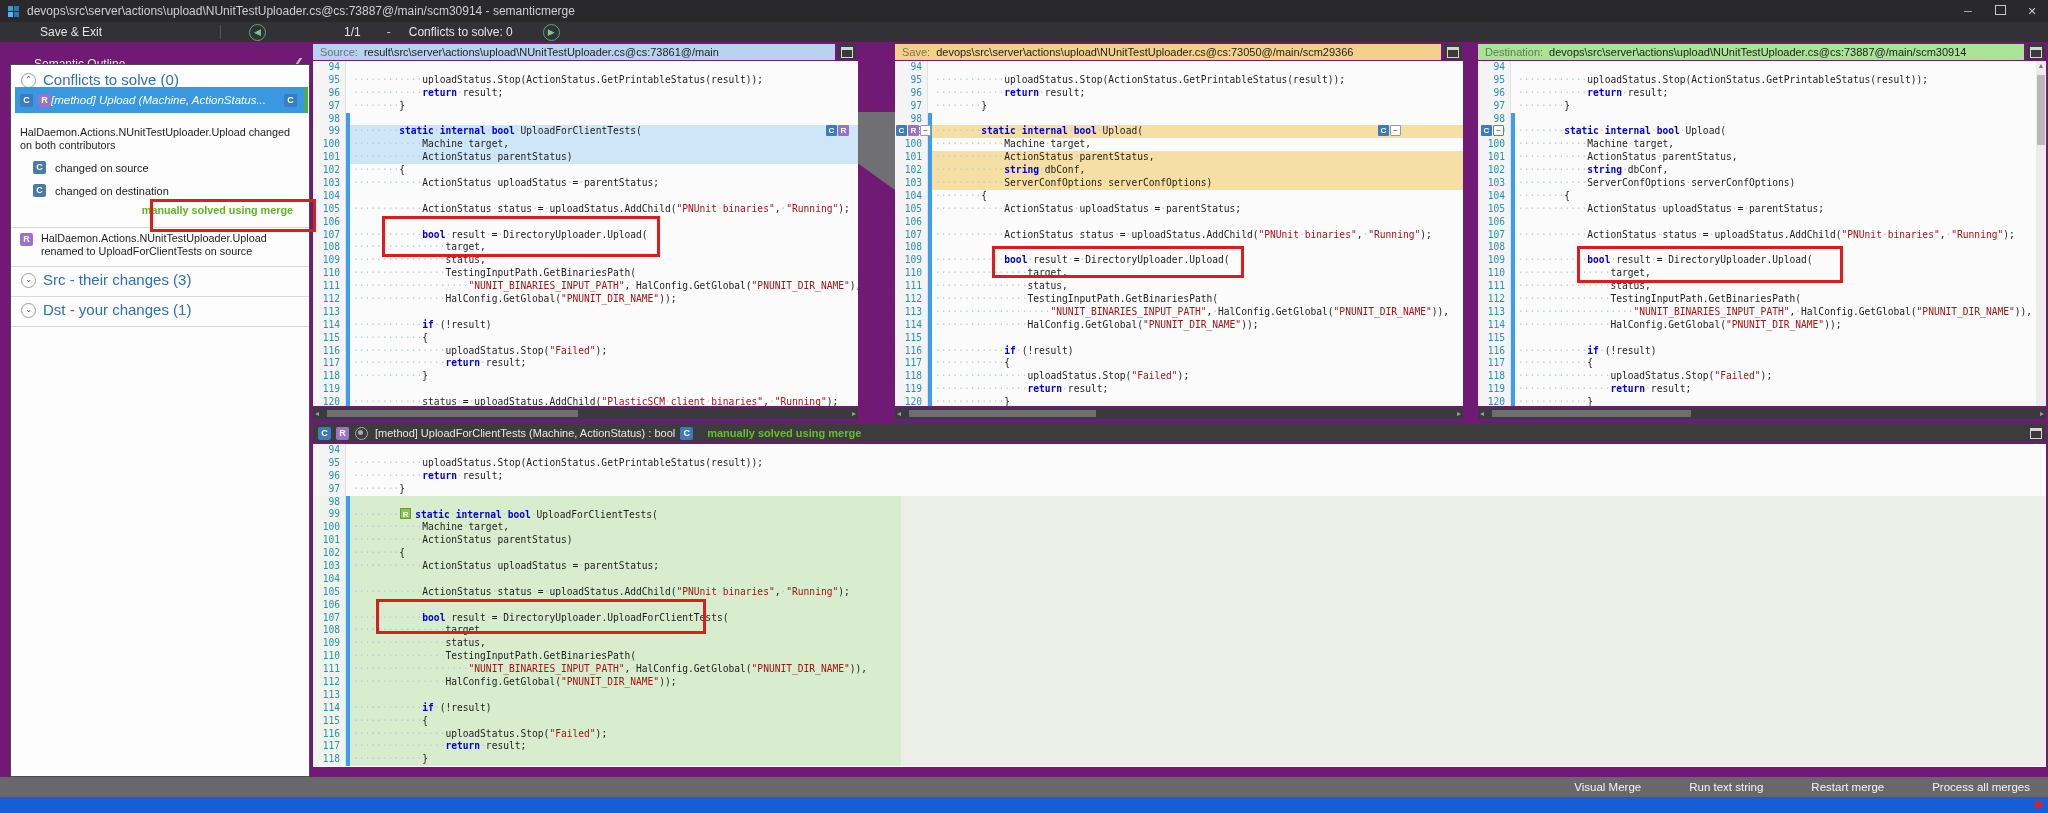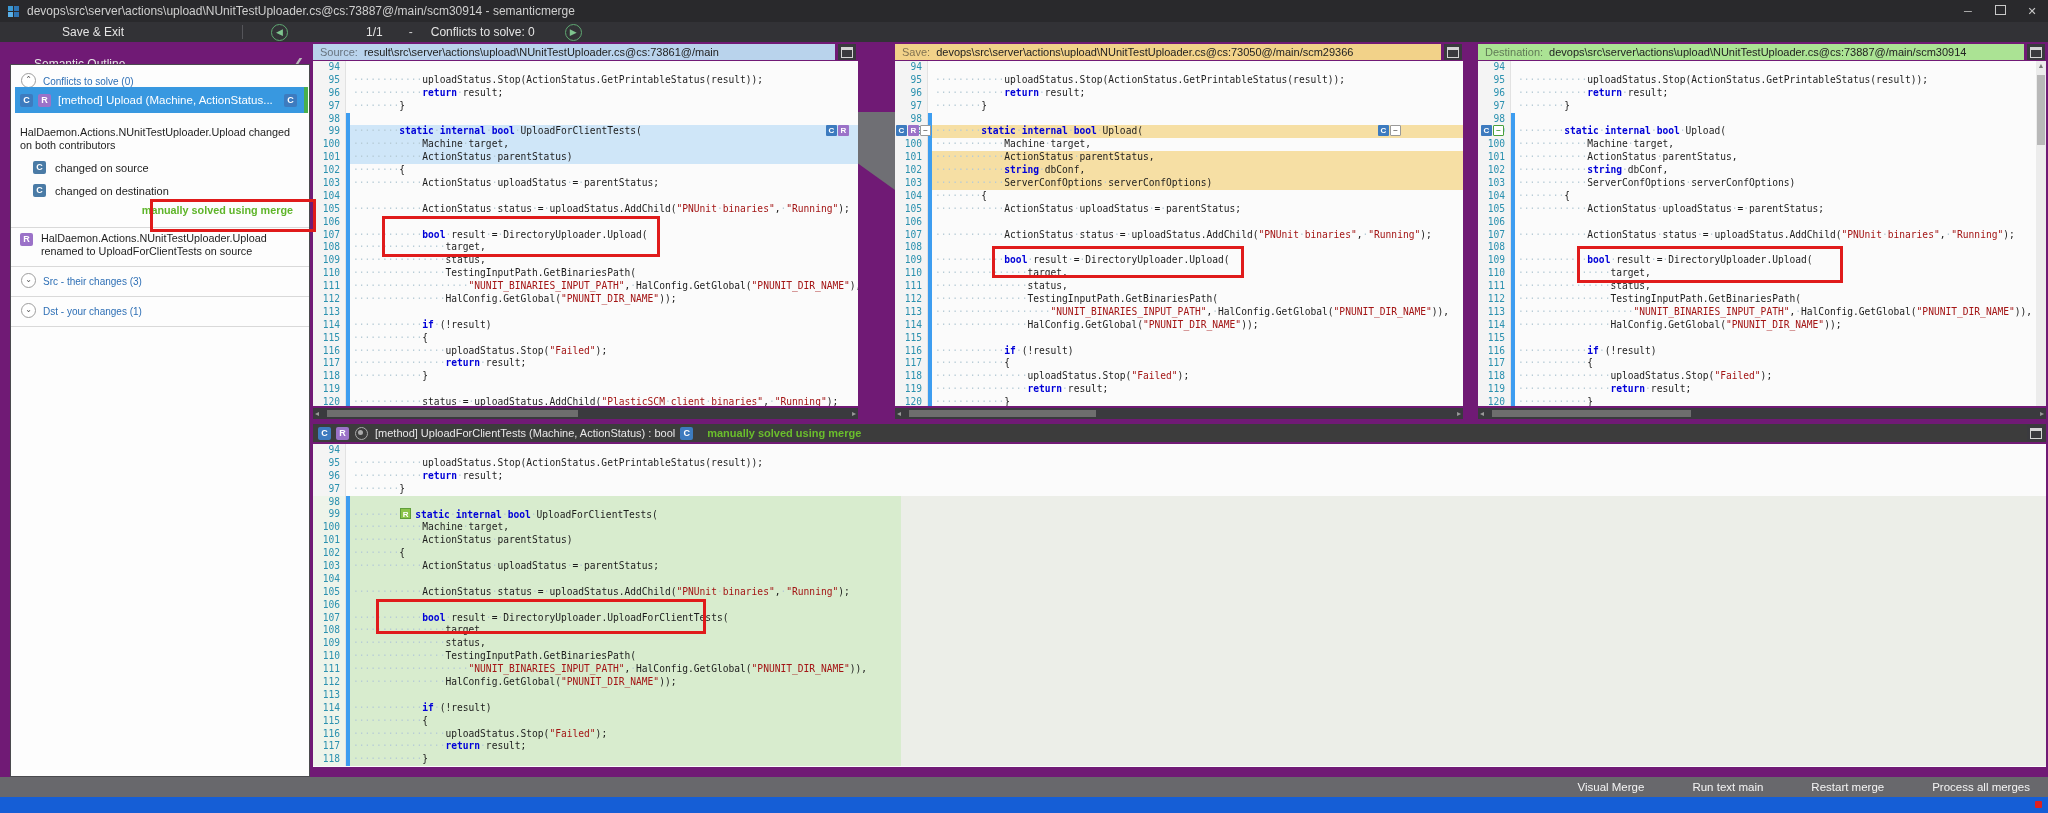--- a/index.html
+++ b/index.html
@@ -11,44 +11,44 @@
   .appicon{display:inline-grid;grid-template-columns:5px 5px;grid-gap:1px;margin:0 8px 0 8px;}
   .appicon span{width:5px;height:5px;}
   .ai1{background:#3b99d4}.ai2{background:#2e75b5}.ai3{background:#5ab0e8}.ai4{background:#2e75b5}
   .wtitle{white-space:nowrap;overflow:hidden;}
   .wbtns{margin-left:auto;display:flex;}
   .wbtn{width:32px;height:22px;text-align:center;line-height:22px;color:#c8c8c8;font-size:11px;cursor:default;}
   .maxglyph{display:inline-block;width:9px;height:8px;border:1px solid #c8c8c8;}
   
   .toolbar{position:absolute;left:0;top:22px;width:2048px;height:20px;background:#323236;
            display:flex;align-items:center;color:#e4e4e4;font-size:12px;}
-  .saveexit{margin-left:62px;}
+  .saveexit{margin-left:40px;}
   .tsep{width:1px;height:14px;background:#55555a;margin-left:118px;}
   .navbtn{width:15px;height:15px;border:1px solid #5fa872;border-radius:50%;color:#7fc48f;
           font-size:9px;line-height:14px;text-align:center;margin-left:28px;}
   .navbtn.next{margin-left:30px;}
   .navtext{margin-left:78px;display:flex;}
   .navtext .dash{margin:0 18px 0 26px;color:#cfcfcf;}
   
   .sbheader{position:absolute;left:10px;top:54px;width:300px;height:20px;color:#e6e6e6;font-size:12px;}
   .sbheader .t{position:absolute;left:24px;top:3px;}
   .sbcollapse{position:absolute;left:284px;top:2px;color:#b9b9b9;font-size:12px;}
   .sidebar{position:absolute;left:10px;top:64px;width:300px;height:713px;background:#fdfdfd;
            border:1px solid #4a4a4e;box-sizing:border-box;}
   .circhev{display:inline-block;width:13px;height:13px;border:1px solid #9d9d9d;border-radius:50%;
            color:#555;font-size:8px;line-height:12px;text-align:center;vertical-align:middle;margin-right:7px;background:#fff;}
-  .grouplbl{color:#2e6fb5;font-size:10px;}
+  .grouplbl{color:#2e6fb5;font-size:15px;}
   .sbrow{position:absolute;left:10px;white-space:nowrap;}
   .selrow{position:absolute;left:4px;top:22px;width:290px;height:26px;background:#3898e0;color:#fff;
           font-size:11.5px;display:flex;align-items:center;overflow:hidden;}
   .badge{display:inline-block;min-width:13px;height:13px;border-radius:2px;color:#fff;text-align:center;
          font:bold 9px/13px "Liberation Sans",sans-serif;}
   .bc{background:#3d7bbf;}  .br{background:#9b72c8;}
   .selrow .badge{margin-left:5px;}
-  .selrow .lbl{margin-left:7px;flex:1;overflow:hidden;white-space:nowrap;}
+  .selrow .lbl{flex:1;overflow:hidden;white-space:nowrap;font-style:italic;}
   .selrow .endc{margin-right:8px;}
   .greenstrip{position:absolute;right:1px;top:22px;width:4px;height:26px;background:#49b04c;}
   .sbdesc{position:absolute;left:9px;top:61px;width:282px;color:#1d1d1d;font-size:10.8px;line-height:12.5px;}
   .citem{position:absolute;left:22px;display:flex;align-items:center;color:#1d1d1d;font-size:11px;}
   .citem .badge{margin-right:9px;background:#4a7ba6;}
   .sbstatus{position:absolute;right:16px;top:139px;color:#5fb52a;font-weight:bold;font-size:10.8px;}
   .sbhr{position:absolute;left:0;width:298px;height:1px;background:#d9d9d9;}
   .renitem{position:absolute;left:9px;top:167px;width:284px;display:flex;color:#1d1d1d;font-size:10.8px;line-height:12.5px;}
   .renitem .badge{margin-right:8px;flex:0 0 auto;margin-top:1px;}
   
@@ -771,21 +771,21 @@
       </div>
       <div class="row h-g">
         <span class="ln">118</span>
         <span class="bar on"></span>
         <span class="cd"><i>············</i>}</span>
       </div>
     </div>
 
   <div class="footer">
       <span>Visual Merge</span>
-      <span>Run text main</span>
+      <span>Run text string</span>
       <span>Restart merge</span>
       <span>Process all merges</span>
     </div>
 
   <div class="taskbar">
     <span class="notifdot"></span>
   </div>
 
 <div class="marker" style="left: 826px; top: 125px;">
       <span class="mk mk-c">C</span>

